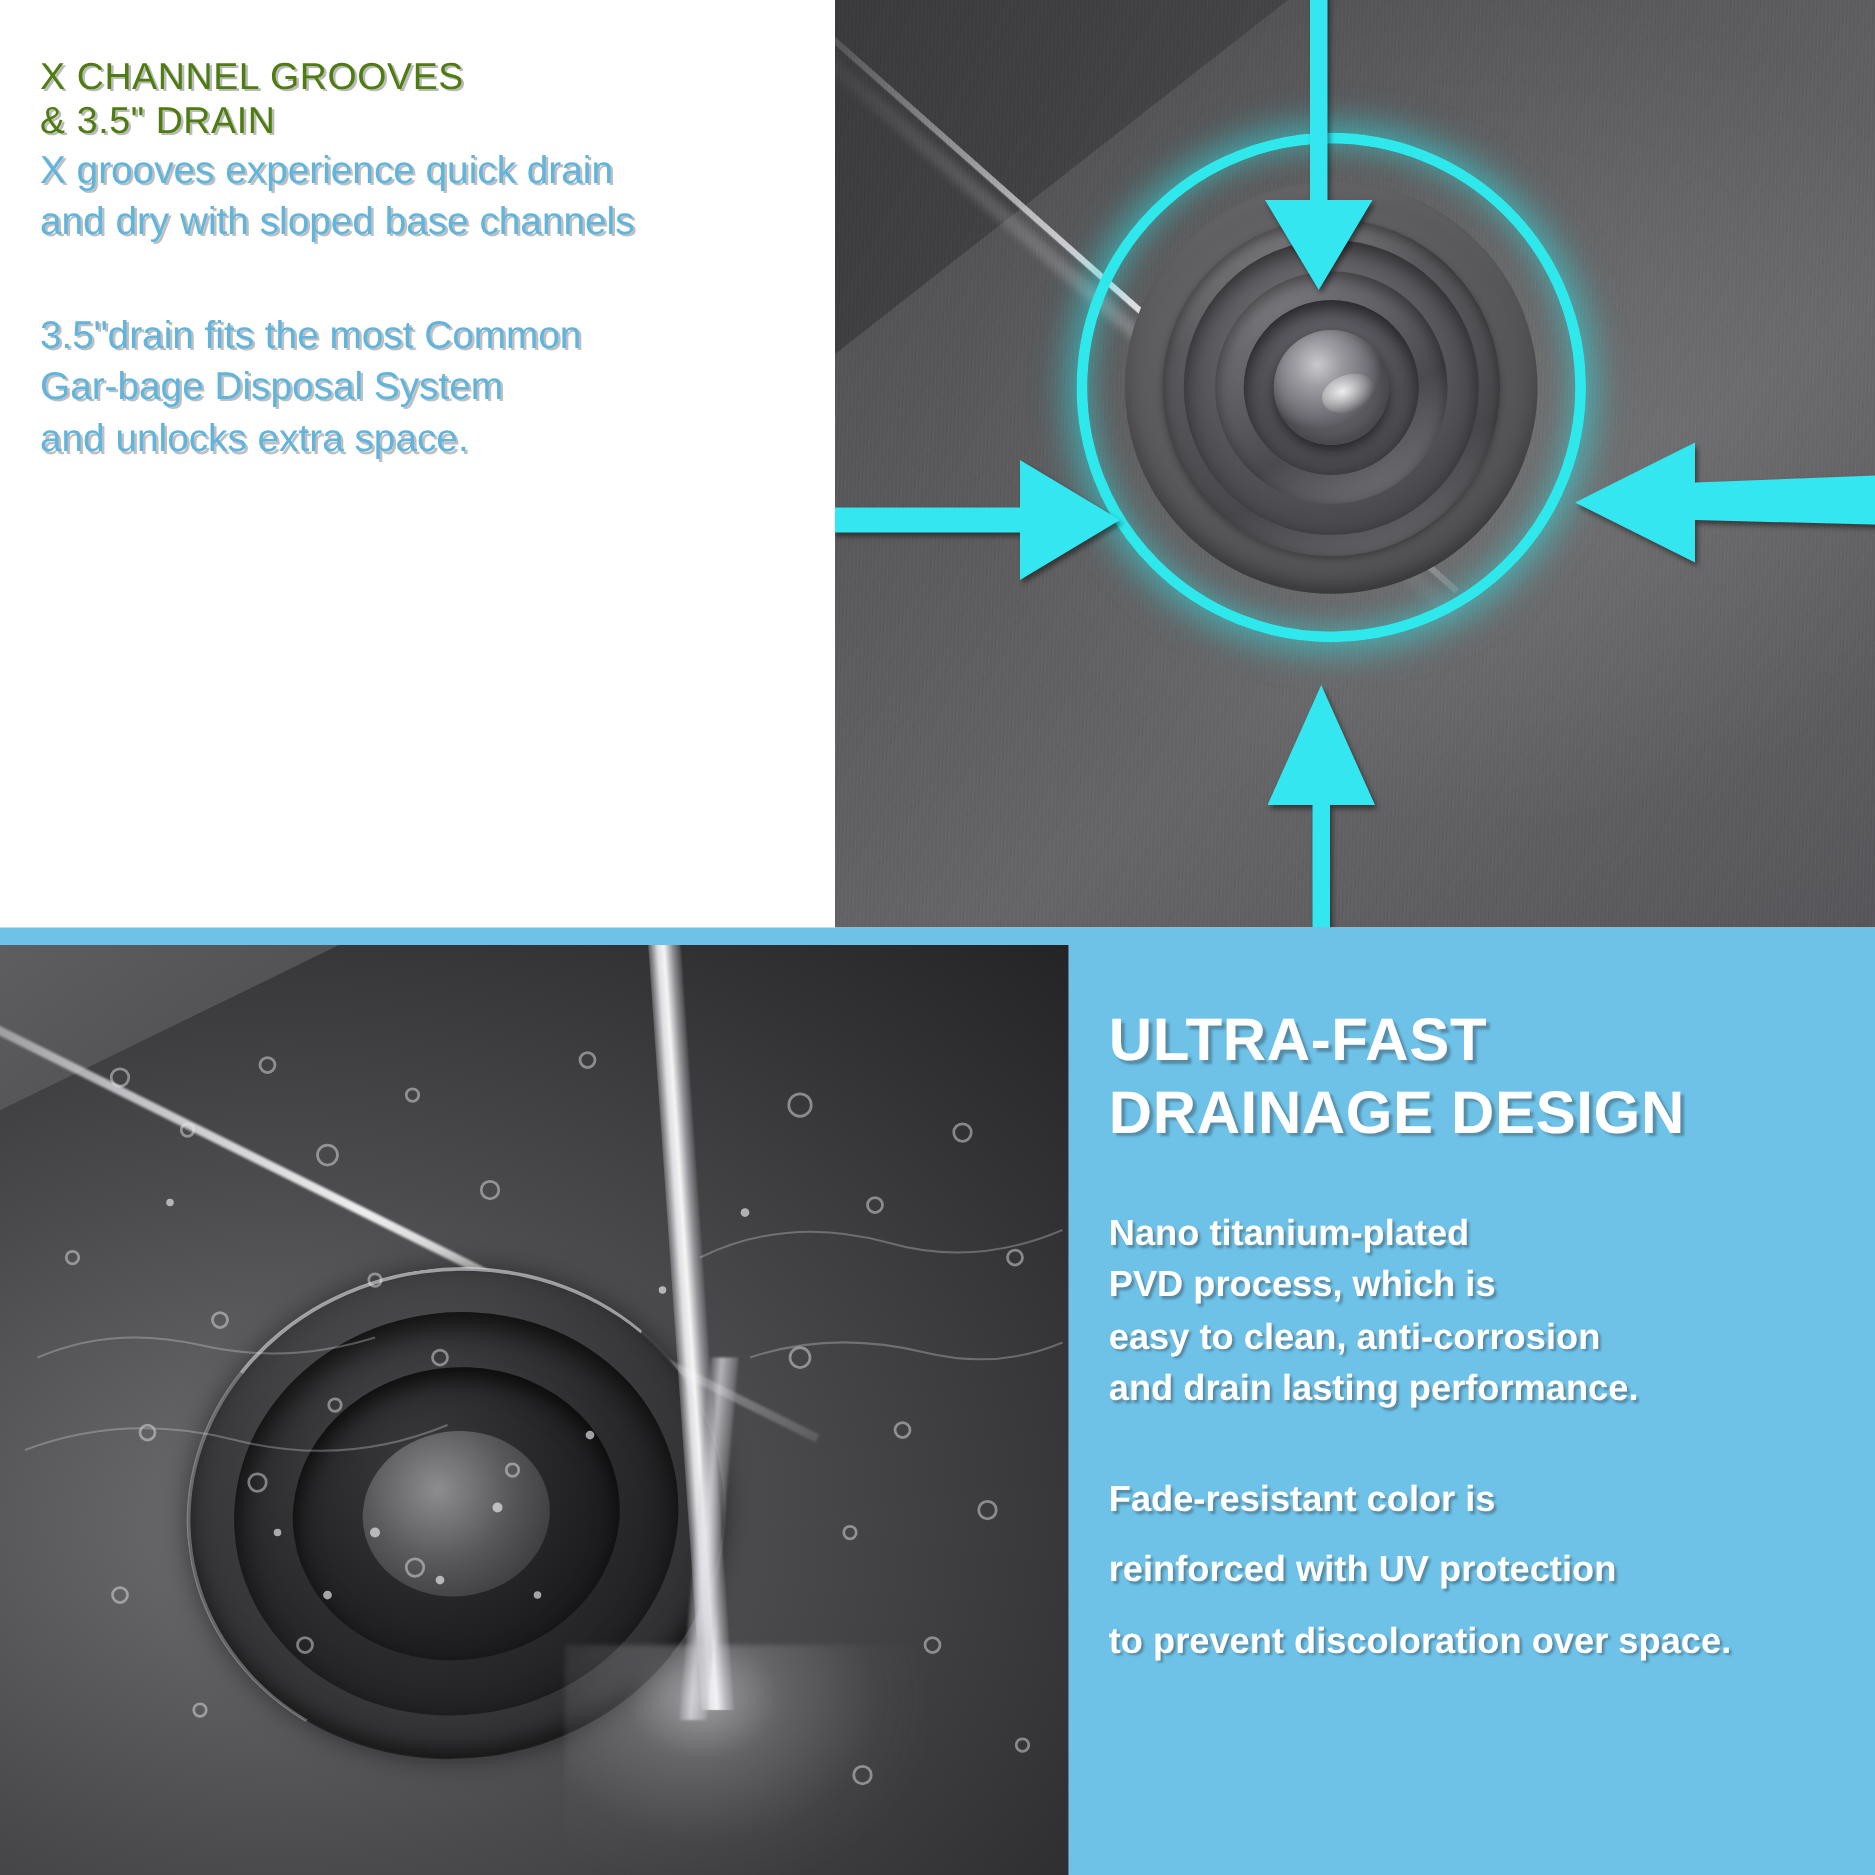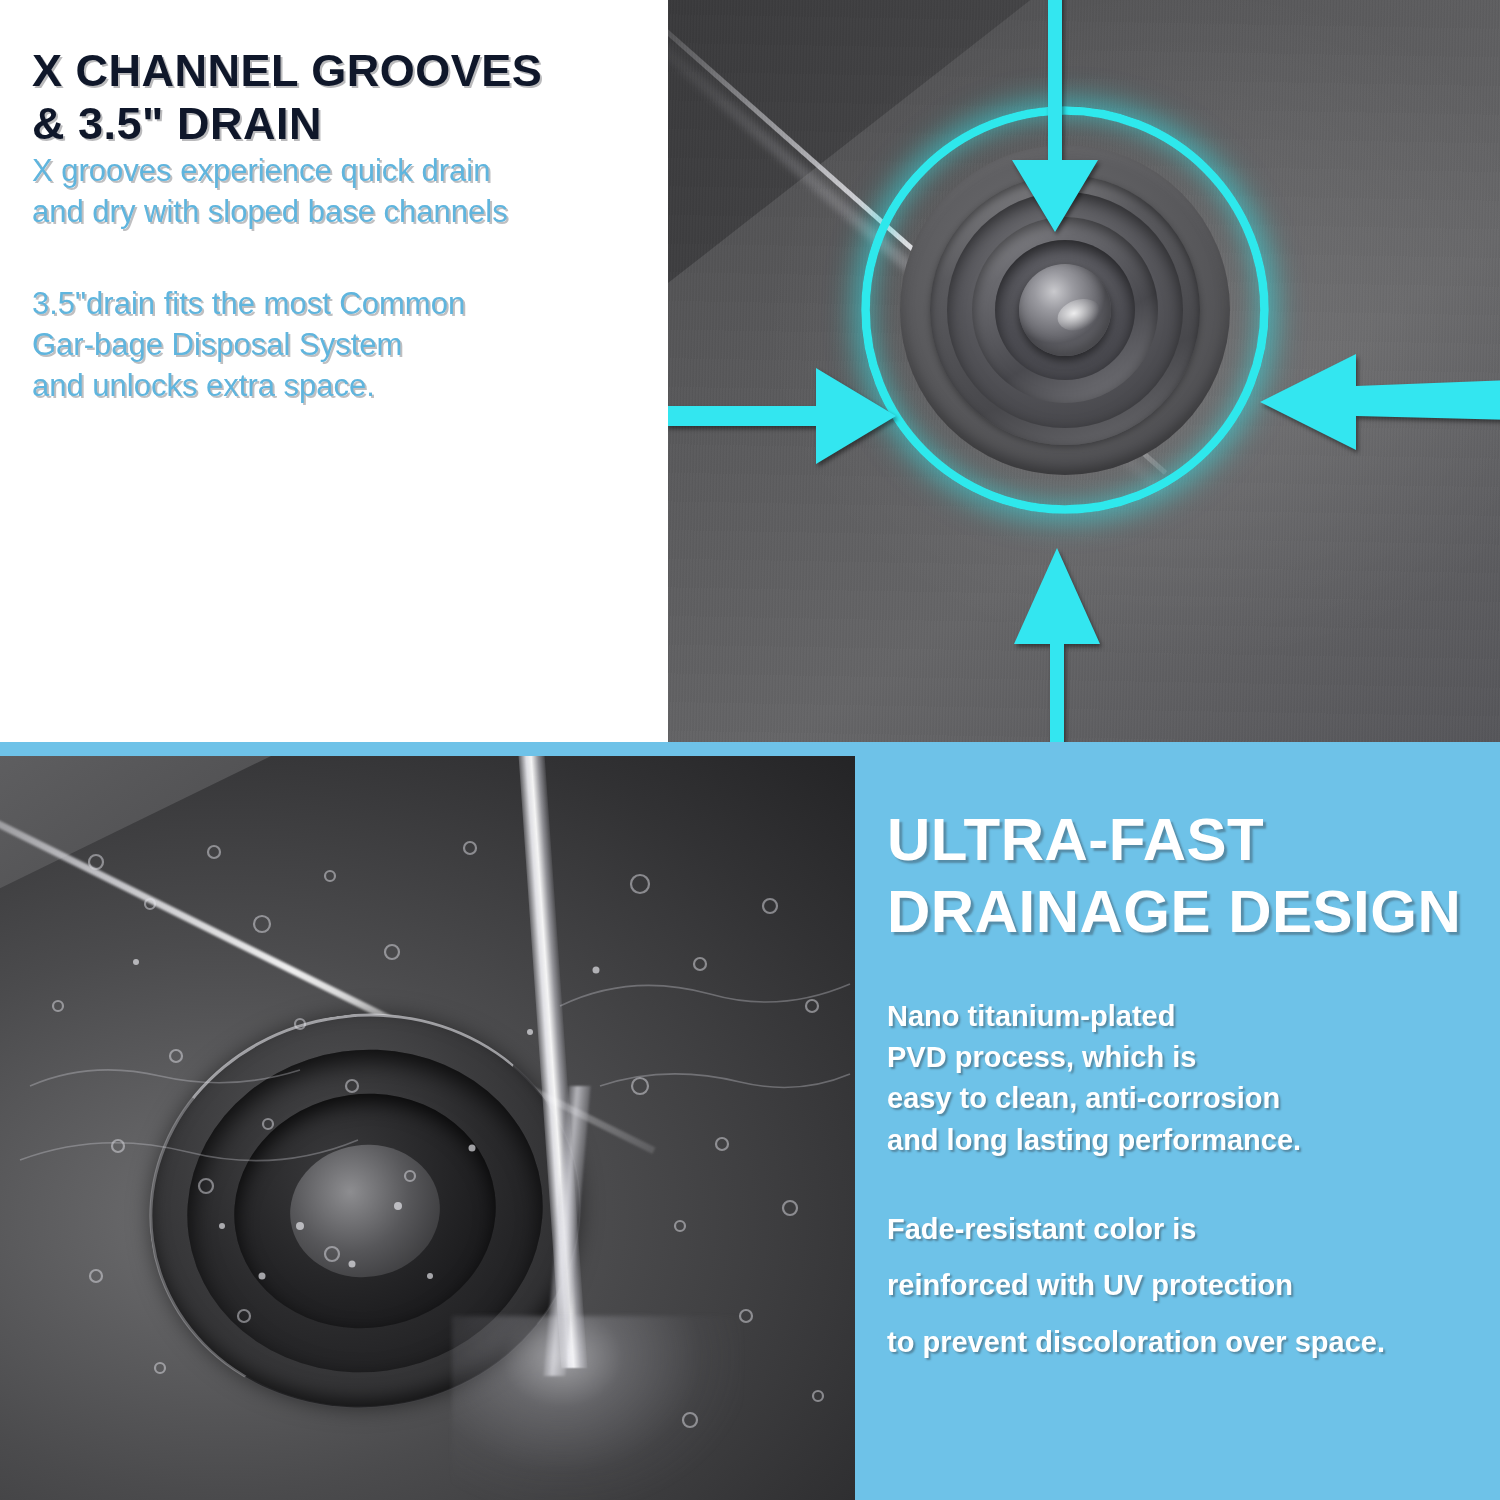--- a/index.html
+++ b/index.html
@@ -14,22 +14,22 @@
 
   
   .top-row { position:absolute; left:0; top:0; width:1500px; height:742px; }
 
   
   .panel-text-left {
     position:absolute; left:0; top:0; width:668px; height:742px;
     background:#ffffff; padding:44px 30px 0 32px;
   }
   .title-blue {
-    font-size:45px; font-weight:bold; line-height:1.18;
-    color:#0f172a; letter-spacing:0.5px;
+    font-size:30px; font-weight:normal; line-height:1.18;
+    color:#4d7c0f; letter-spacing:0.5px;
     text-shadow:2px 2px 0 rgba(90,90,95,0.42);
     white-space:pre-line;
   }
   .para-blue {
     font-size:31px; line-height:1.33; color:#5FB5DE;
     text-shadow:2px 2px 0 rgba(95,95,100,0.40);
     white-space:pre-line;
   }
   .p1 { }
   .p2 { margin-top:50px; }
@@ -171,21 +171,21 @@
     filter:blur(2px);
   }
   .droplets { position:absolute; left:0; top:0; width:100%; height:100%; opacity:.85; }
 
   
   .panel-text-right {
     position:absolute; left:855px; top:0; width:645px; height:744px;
     background:#6EC2E8; padding:48px 26px 0 32px;
   }
   .title-white {
-    font-size:60px; font-weight:bold; line-height:1.2; color:#ffffff;
+    font-size:48px; font-weight:bold; line-height:1.2; color:#ffffff;
     letter-spacing:.5px; text-shadow:3px 3px 2px rgba(40,40,45,.35);
     white-space:pre-line;
   }
   .para-white {
     font-size:29px; line-height:1.42; color:#ffffff; font-weight:bold;
     text-shadow:2px 2px 2px rgba(40,40,45,.38);
     white-space:pre-line;
   }
   .w1 { margin-top:48px; }
   .w2 { margin-top:40px; line-height:1.95; }
@@ -322,20 +322,20 @@
         </g>
       </svg>
     </div>
 
     <div class="panel-text-right">
       <div class="title-white">ULTRA-FAST
 DRAINAGE DESIGN</div>
       <div class="para-white w1">Nano titanium-plated
 PVD process, which is
 easy to clean, anti-corrosion
-and long lasting performance.</div>
+and drain lasting performance.</div>
       <div class="para-white w2">Fade-resistant color is
 reinforced with UV protection
 to prevent discoloration over space.</div>
     </div>
   </div>
 
 </div>
 
 </body></html>

